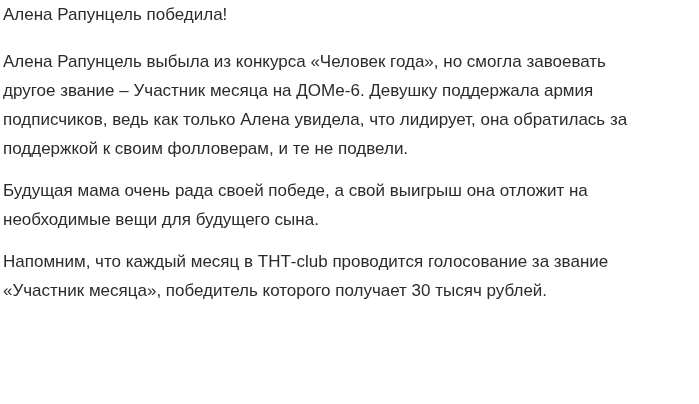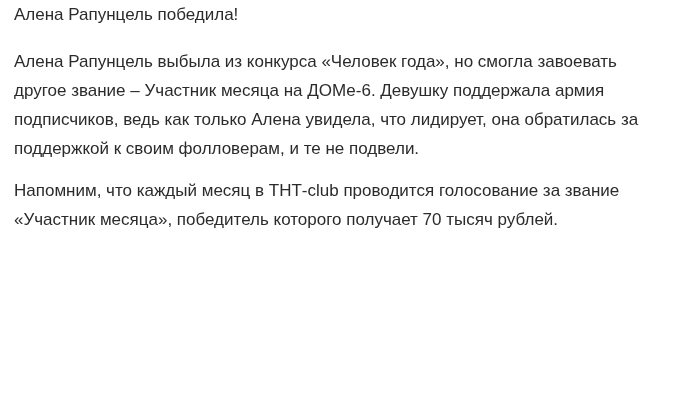--- a/index.html
+++ b/index.html
@@ -6,21 +6,21 @@
     margin: 0;
     padding: 0;
     background: #ffffff;
   }
   .page {
     width: 699px;
     height: 404px;
     background: #ffffff;
     overflow: hidden;
     box-sizing: border-box;
-    padding: 0 10px 0 14px;
+    padding: 0 10px 0 3px;
     font-family: "Liberation Sans", "DejaVu Sans", sans-serif;
     font-size: 17px;
     line-height: 29px;
     color: #2b2b2b;
     -webkit-font-smoothing: antialiased;
   }
   .article-title {
     margin: 0 0 18px 0;
     font-size: 17px;
     font-weight: 400;
@@ -37,16 +37,18 @@
 
 <div class="page">
   <h1 class="article-title">Алена Рапунцель победила!</h1>
 
   <p class="article-paragraph">Алена Рапунцель выбыла из конкурса «Человек года», но смогла завоевать
 другое звание – Участник месяца на ДОМе-6. Девушку поддержала армия
 подписчиков, ведь как только Алена увидела, что лидирует, она обратилась за
 поддержкой к своим фолловерам, и те не подвели.</p>
 
 
+  <p class="article-paragraph">Будущая мама очень рада своей победе, а свой выигрыш она отложит на
+необходимые вещи для будущего сына.</p>
 
   <p class="article-paragraph">Напомним, что каждый месяц в ТНТ-club проводится голосование за звание
-«Участник месяца», победитель которого получает 70 тысяч рублей.</p>
+«Участник месяца», победитель которого получает 30 тысяч рублей.</p>
 </div>
 
 </body></html>

